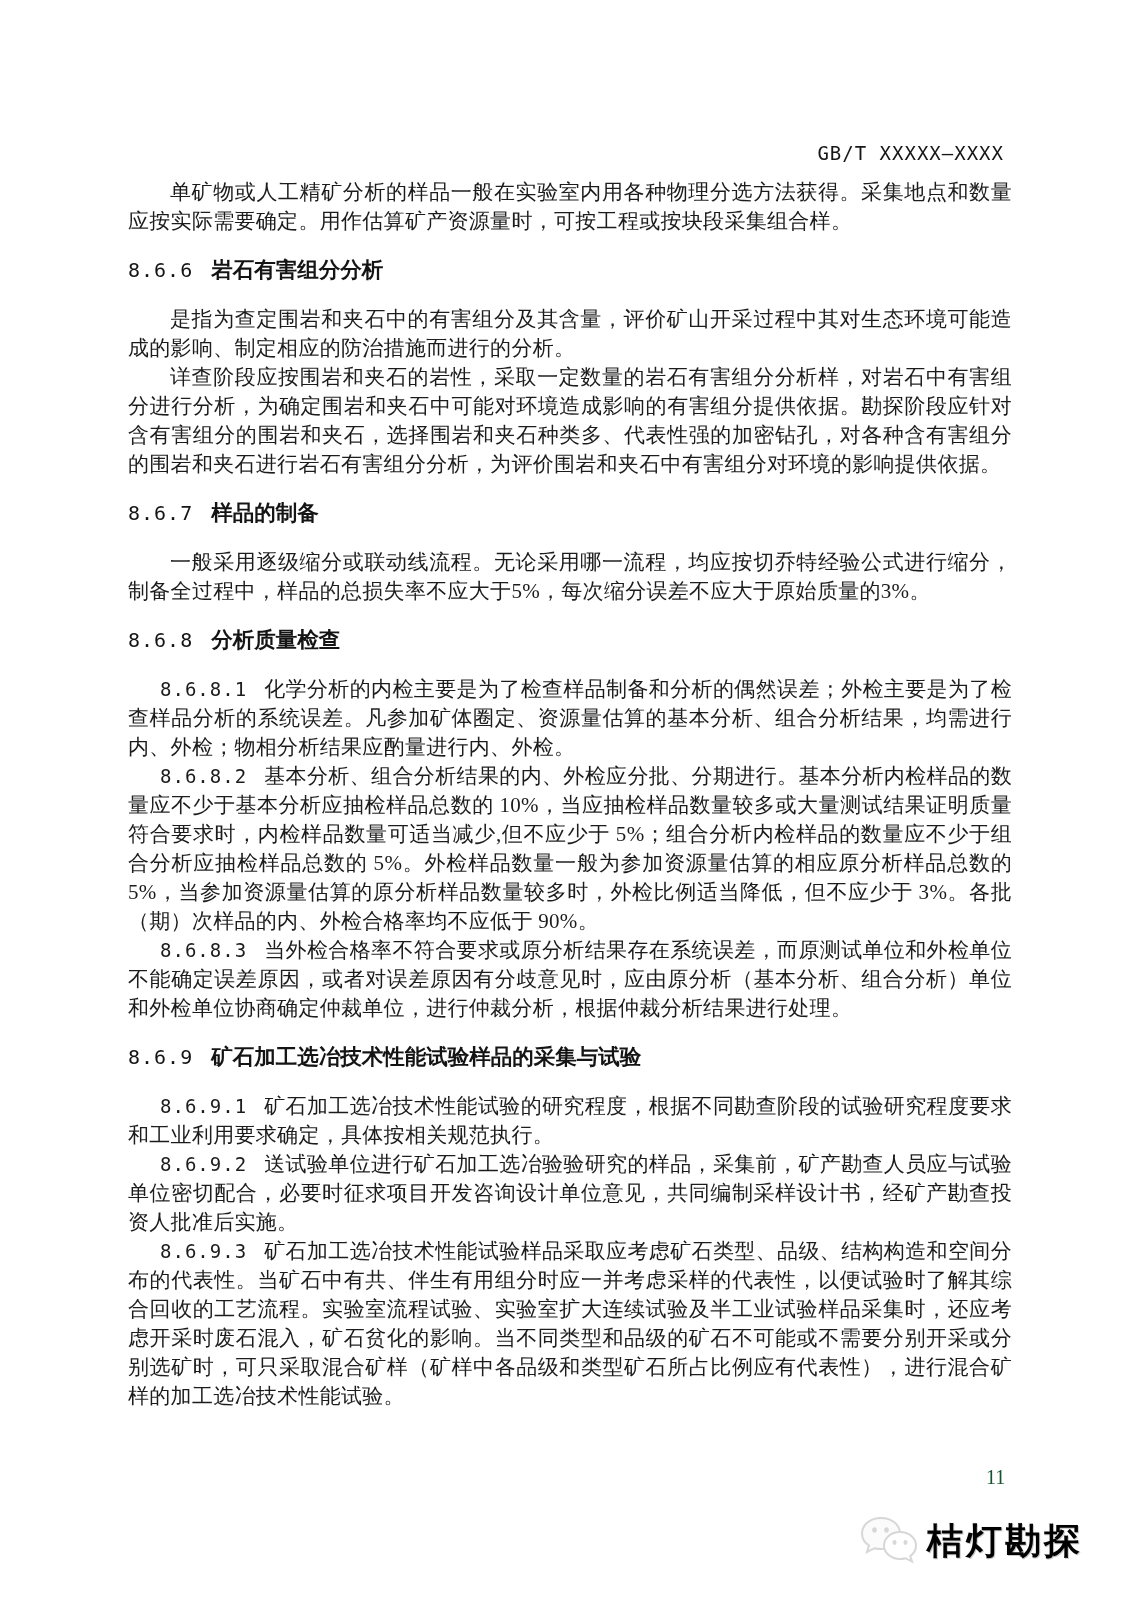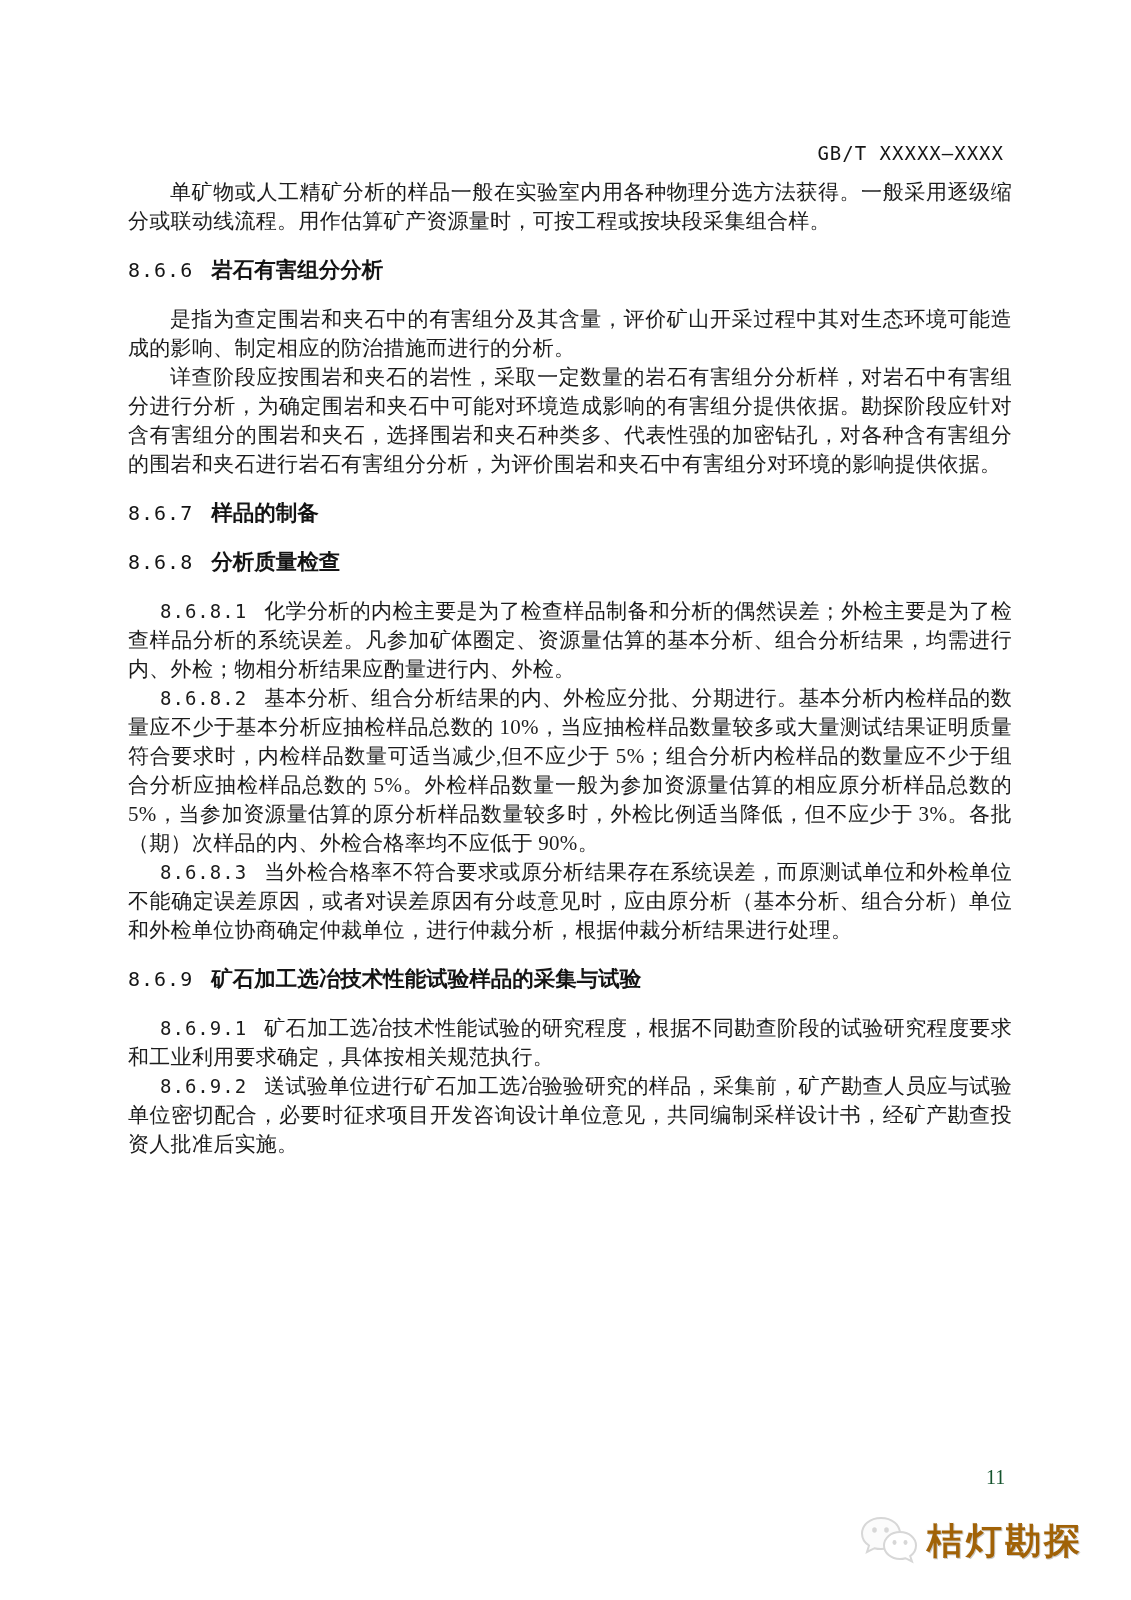--- a/index.html
+++ b/index.html
@@ -69,47 +69,49 @@
     display:flex;
     align-items:center;
     gap:8px;
     user-select:none;
   }
   .watermark-text{
     font-family:"Liberation Sans","DejaVu Sans",sans-serif;
     font-weight:700;
     font-size:36px;
     letter-spacing:3px;
-    color:#a16207;
+    color:#000000;
     text-shadow:1px 1px 0 #c9c9c9, -1px -1px 0 #fafafa;
     white-space:nowrap;
     text-align:right;
   }
   .watermark-icon svg{display:block;}
 </style>
 </head>
 <body>
 
 <div class="page">
 
   <div class="doc-header">GB/T XXXXX—XXXX</div>
 
   <main class="doc-body">
-      <p class="body indent">单矿物或人工精矿分析的样品一般在实验室内用各种物理分选方法获得。一般采用逐级缩分或联动线流程。用作估算矿产资源量时，可按工程或按块段采集组合样。</p>
+      <p class="body indent">单矿物或人工精矿分析的样品一般在实验室内用各种物理分选方法获得。采集地点和数量应按实际需要确定。用作估算矿产资源量时，可按工程或按块段采集组合样。</p>
       <h3 class="heading"><span class="h-num">8.6.6</span><span>岩石有害组分分析</span></h3>
       <p class="body indent">是指为查定围岩和夹石中的有害组分及其含量，评价矿山开采过程中其对生态环境可能造成的影响、制定相应的防治措施而进行的分析。</p>
       <p class="body indent">详查阶段应按围岩和夹石的岩性，采取一定数量的岩石有害组分分析样，对岩石中有害组分进行分析，为确定围岩和夹石中可能对环境造成影响的有害组分提供依据。勘探阶段应针对含有害组分的围岩和夹石，选择围岩和夹石种类多、代表性强的加密钻孔，对各种含有害组分的围岩和夹石进行岩石有害组分分析，为评价围岩和夹石中有害组分对环境的影响提供依据。</p>
       <h3 class="heading"><span class="h-num">8.6.7</span><span>样品的制备</span></h3>
+      <p class="body indent">一般采用逐级缩分或联动线流程。无论采用哪一流程，均应按切乔特经验公式进行缩分，制备全过程中，样品的总损失率不应大于5%，每次缩分误差不应大于原始质量的3%。</p>
       <h3 class="heading"><span class="h-num">8.6.8</span><span>分析质量检查</span></h3>
       <p class="body clause"><span class="clause-num">8.6.8.1</span><span>化学分析的内检主要是为了检查样品制备和分析的偶然误差；外检主要是为了检查样品分析的系统误差。凡参加矿体圈定、资源量估算的基本分析、组合分析结果，均需进行内、外检；物相分析结果应酌量进行内、外检。</span></p>
       <p class="body clause"><span class="clause-num">8.6.8.2</span><span>基本分析、组合分析结果的内、外检应分批、分期进行。基本分析内检样品的数量应不少于基本分析应抽检样品总数的 10%，当应抽检样品数量较多或大量测试结果证明质量符合要求时，内检样品数量可适当减少,但不应少于 5%；组合分析内检样品的数量应不少于组合分析应抽检样品总数的 5%。外检样品数量一般为参加资源量估算的相应原分析样品总数的 5%，当参加资源量估算的原分析样品数量较多时，外检比例适当降低，但不应少于 3%。各批（期）次样品的内、外检合格率均不应低于 90%。</span></p>
       <p class="body clause"><span class="clause-num">8.6.8.3</span><span>当外检合格率不符合要求或原分析结果存在系统误差，而原测试单位和外检单位不能确定误差原因，或者对误差原因有分歧意见时，应由原分析（基本分析、组合分析）单位和外检单位协商确定仲裁单位，进行仲裁分析，根据仲裁分析结果进行处理。</span></p>
       <h3 class="heading"><span class="h-num">8.6.9</span><span>矿石加工选冶技术性能试验样品的采集与试验</span></h3>
       <p class="body clause"><span class="clause-num">8.6.9.1</span><span>矿石加工选冶技术性能试验的研究程度，根据不同勘查阶段的试验研究程度要求和工业利用要求确定，具体按相关规范执行。</span></p>
       <p class="body clause"><span class="clause-num">8.6.9.2</span><span>送试验单位进行矿石加工选冶验验研究的样品，采集前，矿产勘查人员应与试验单位密切配合，必要时征求项目开发咨询设计单位意见，共同编制采样设计书，经矿产勘查投资人批准后实施。</span></p>
+      <p class="body clause"><span class="clause-num">8.6.9.3</span><span>矿石加工选冶技术性能试验样品采取应考虑矿石类型、品级、结构构造和空间分布的代表性。当矿石中有共、伴生有用组分时应一并考虑采样的代表性，以便试验时了解其综合回收的工艺流程。实验室流程试验、实验室扩大连续试验及半工业试验样品采集时，还应考虑开采时废石混入，矿石贫化的影响。当不同类型和品级的矿石不可能或不需要分别开采或分别选矿时，可只采取混合矿样（矿样中各品级和类型矿石所占比例应有代表性），进行混合矿样的加工选冶技术性能试验。</span></p>
     </main>
 
   <div class="page-number">11</div>
 
   <div class="watermark">
     <span class="watermark-icon">
       <svg width="62" height="54" viewBox="0 0 62 54">
         <g fill="#fbfbfb" stroke="#d7d7d7" stroke-width="2">
           <path d="M24 4 C13 4 5 11 5 19.5 C5 24.5 7.8 28.8 12 31.5 L10 38 L17.5 34.2 C19.5 34.8 21.7 35 24 35 C35 35 43 28 43 19.5 C43 11 35 4 24 4 Z"></path>
           <path d="M43 18 C34 18 27 24 27 31.5 C27 39 34 45 43 45 C44.9 45 46.8 44.7 48.5 44.2 L55 47.5 L53.2 42 C56.8 39.6 59 35.8 59 31.5 C59 24 52 18 43 18 Z" fill="#ffffff"></path>

